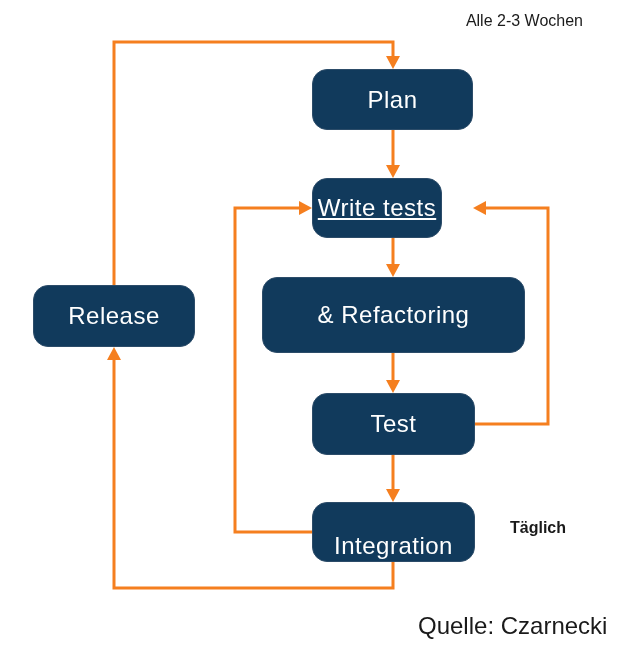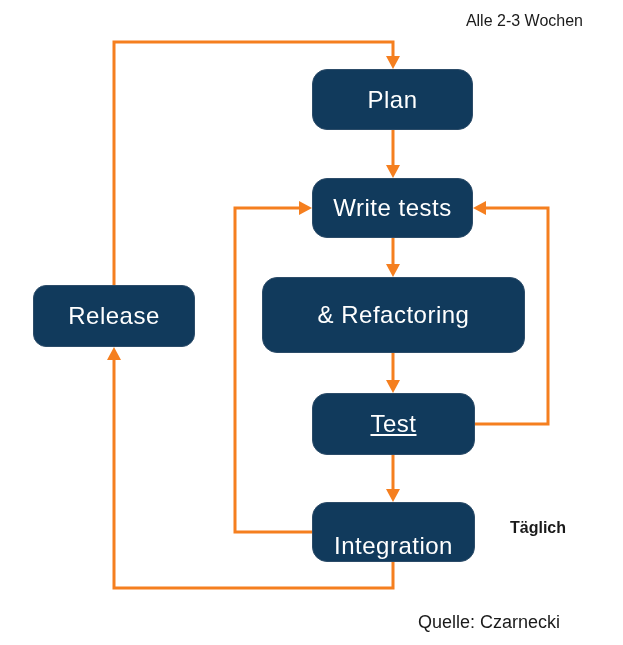--- a/index.html
+++ b/index.html
@@ -39,34 +39,34 @@
     display: flex;
     flex-direction: column;
     align-items: center;
     justify-content: center;
     text-align: center;
     font-size: 24px;
     line-height: 1.3;
     letter-spacing: 0.5px;
   }
   .node-plan        { left: 312px; top:  69px; width: 161px; height: 61px; }
-  .node-write-tests { left: 312px; top: 178px; width: 161px; height: 60px; }
+  .node-write-tests { left: 312px; top: 178px; width: 130px; height: 60px; text-decoration: underline; }
   .node-pair        { left: 262px; top: 277px; width: 263px; height: 76px; }
-  .node-test        { left: 312px; top: 393px; width: 163px; height: 62px; text-decoration: underline; }
+  .node-test        { left: 312px; top: 393px; width: 163px; height: 62px; }
   .node-integration { left: 312px; top: 502px; width: 163px; height: 60px; justify-content: flex-end; }
-  .node-release     { left:  33px; top: 285px; width: 162px; height: 62px; border-radius: 13px; }
+  .node-release     { left:  33px; top: 285px; width: 162px; height: 62px; }
   .note {
     position: absolute;
     color: var(--label-text, #1A1A1A);
     font-size: 16px;
     white-space: nowrap;
   }
   .note-cycle  { top: 12px;  right: 40px; }
   .note-daily  { left: 510px; top: 519px; font-weight: bold; }
-  .note-source { left: 418px; top: 612px; font-size: 18px; }
+  .note-source { left: 418px; top: 612px; font-size: 24px; }
 </style>
 </head>
 <body>
 
 <div class="canvas">
 
   <svg class="edges" width="623" height="645" viewBox="0 0 623 645">
 
     <path class="edge" d="M 114 285 L 114 42 L 393 42 L 393 58"></path>
     <polygon class="arrowhead" points="386,56 400,56 393,69"></polygon>

